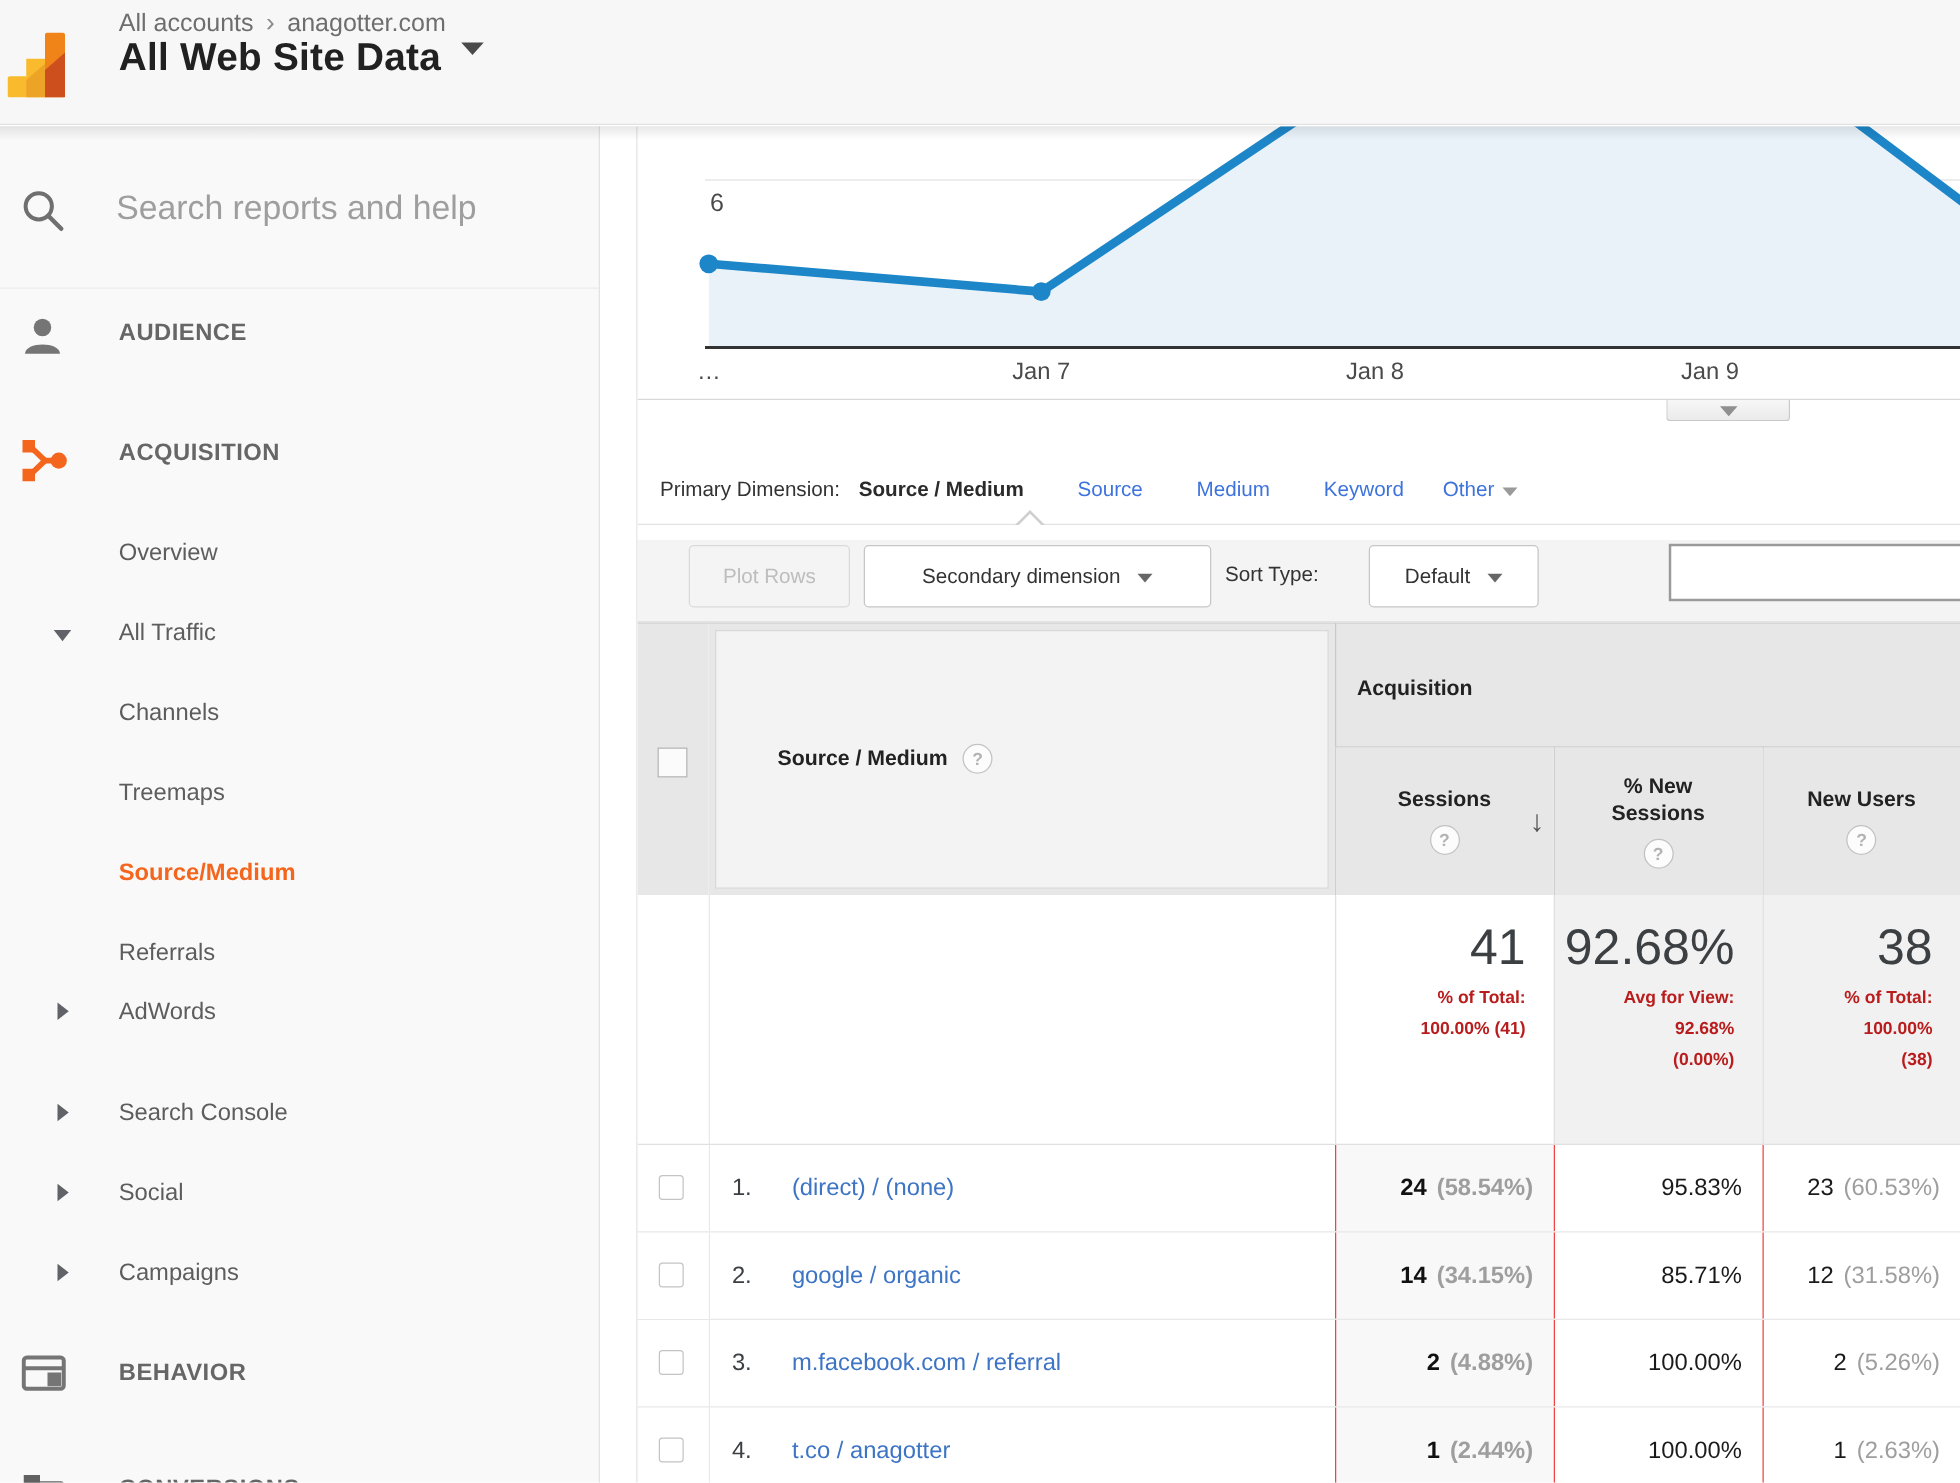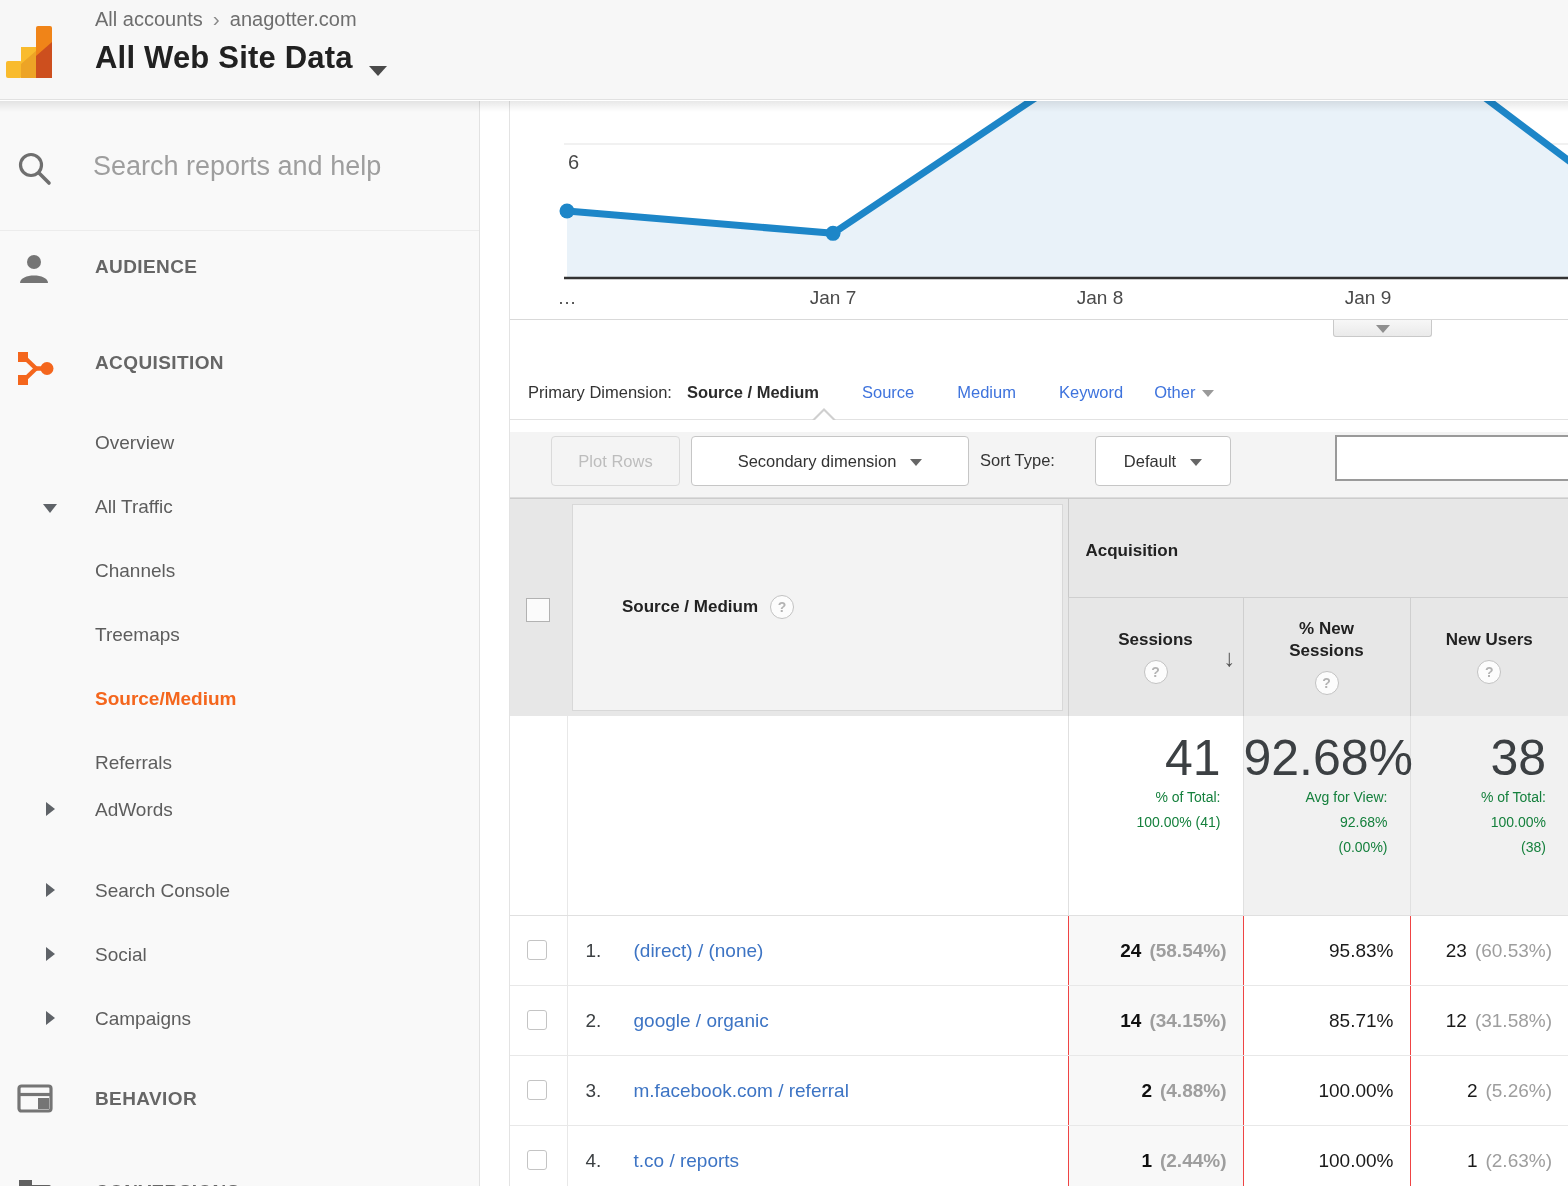--- a/index.html
+++ b/index.html
@@ -6,21 +6,21 @@
   html,body { width:1568px; height:1186px; overflow:hidden; background:#fff;
     font-family:"Liberation Sans", sans-serif; color:#333; }
   :root{ --orange:#f4661d; --link:#3e73dd; --tlink:#3d74c4; --line:#1d86c8; --fill:#e9f2f9; }
 
   
   .app-header{ position:absolute; left:0; top:0; width:1568px; height:100px;
     background:#f7f7f7; border-bottom:1px solid #e1e1e1; z-index:6; }
   .logo{ position:absolute; left:6px; top:26px; }
   .breadcrumb{ position:absolute; left:95px; top:7px; font-size:20px; color:#6e6e6e; }
   .breadcrumb .sep{ margin:0 10px; color:#8a8a8a; font-size:21px; }
-  .title-row{ position:absolute; left:95px; top:40px; display:flex; align-items:flex-end; }
+  .title-row{ position:absolute; left:95px; top:28px; display:flex; align-items:flex-start; }
   .page-title{ font-size:31px; font-weight:bold; color:#212121; letter-spacing:.2px; }
   .title-caret{ width:0;height:0;border-left:9px solid transparent;border-right:9px solid transparent;
     border-top:10px solid #4a4a4a; margin-left:16px; margin-top:6px; }
   .header-shadow{ position:absolute; left:0; top:101px; width:1568px; height:11px;
     background:linear-gradient(rgba(0,0,0,.09), rgba(0,0,0,0)); z-index:5; pointer-events:none;}
 
   
   .sidebar{ position:absolute; left:0; top:101px; width:480px; height:1085px;
     background:#f9f9f9; border-right:1px solid #e2e2e2; overflow:hidden; z-index:4;}
   .sidebar-gutter{ position:absolute; left:481px; top:101px; width:28px; height:1085px; background:#fff; }
@@ -101,22 +101,22 @@
   .h-metric .inner{ height:100%; display:flex; flex-direction:column; align-items:center; justify-content:center; gap:9px;}
   .h-metric .t{ font-size:17px; font-weight:bold; color:#222; text-align:center; line-height:22px;}
   .h-metric .t.narrow{ width:96px; }
   .help{ display:inline-block; width:24px; height:24px; border-radius:50%; border:1px solid #c2c2c2;
     background:#fcfcfc; color:#b3b3b3; font-size:14px; line-height:22px; text-align:center; cursor:pointer;}
   .sort-arrow{ position:absolute; right:7px; top:46px; font-size:24px; color:#555; cursor:pointer;}
 
   .tot td{ height:200px; border-bottom:1px solid #e0e0e0; background:#fff; }
   .tot .gray{ background:#f1f1f1; }
   .tot td.metric{ border-left:1px solid #e0e0e0; text-align:right; padding:20px 22px 0 0; }
-  .tot-num{ font-size:50px; color:#3c4043; line-height:44px; }
-  .tot-sub{ margin-top:5px; font-size:14px; color:#15803d; line-height:25px; }
+  .tot-num{ font-size:40px; color:#3c4043; line-height:44px; }
+  .tot-sub{ margin-top:5px; font-size:14px; color:#b91c1c; line-height:25px;font-weight:bold; }
 
   tr.data td{ height:69px; border-bottom:1px solid #e8e8e8; background:#fff; }
   tr.data td.cb{ position:relative; }
   .rowcheck{ position:absolute; left:17px; top:24px; width:20px; height:20px; border:1px solid #c4c4c4;
     border-radius:3px; background:#fff; cursor:pointer; }
   td.dimcell{ border-left:1px solid #e8e8e8; }
   .dimflex{ display:flex; align-items:center; height:69px; padding-left:18px; font-size:19px; }
   .rank{ width:48px; color:#3c4043; }
   .dimlink{ color:var(--tlink); cursor:pointer; text-decoration:none; }
   td.m{ border-left:1px solid #ef4444; }
@@ -444,21 +444,21 @@
             </div>
           </td>
         </tr>
         <tr class="data">
           <td class="cb">
             <span class="rowcheck"></span>
           </td>
           <td class="dimcell">
             <div class="dimflex">
               <span class="rank">4.</span>
-              <a class="dimlink">t.co / reports</a>
+              <a class="dimlink">t.co / anagotter</a>
             </div>
           </td>
           <td class="m sess">
             <div class="mflex">
               <span class="bold">1</span>
               <span class="pct b">(2.44%)</span>
             </div>
           </td>
           <td class="m">
             <div class="mflex">100.00%</div>

